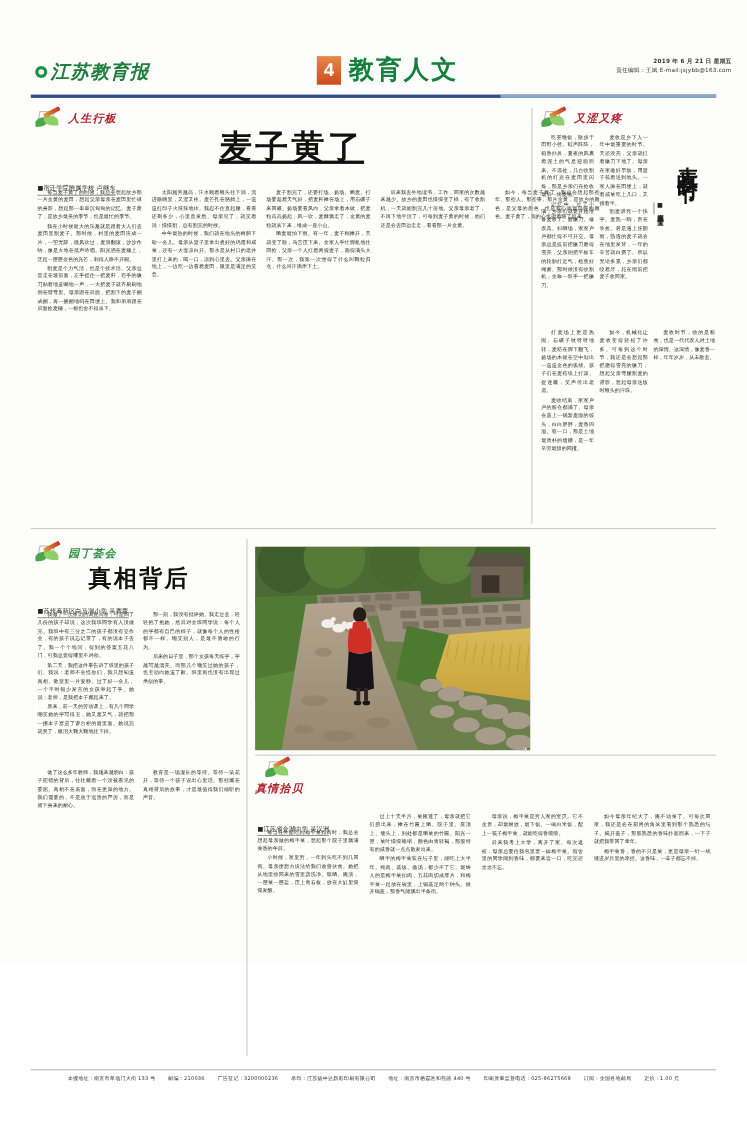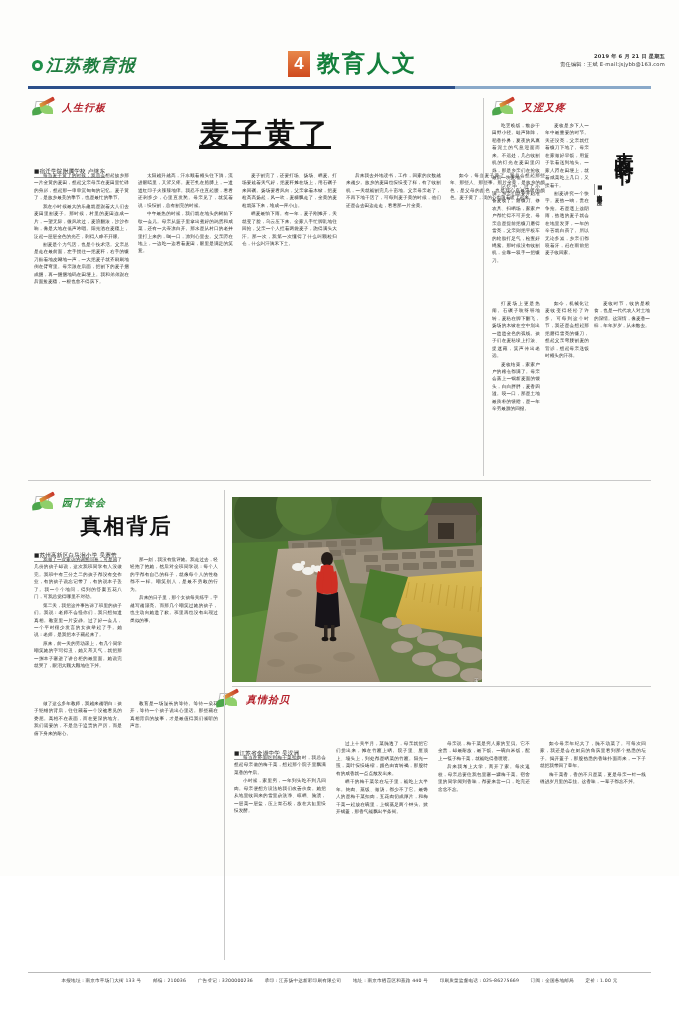--- a/index.html
+++ b/index.html
@@ -512,21 +512,21 @@
         <path d="M85 95 q10 5 21 0 l2 34 q-13 5 -25 0 z" fill="#171419"></path>
         <rect x="92" y="128" width="3.5" height="12" fill="#2c2520"></rect>
         <rect x="99" y="128" width="3.5" height="12" fill="#2c2520"></rect>
         <ellipse cx="93" cy="142" rx="3.4" ry="2.2" fill="#1a1614"></ellipse>
         <ellipse cx="101" cy="142" rx="3.4" ry="2.2" fill="#1a1614"></ellipse>
       </g>
     </svg>
     <span class="photo-credit">王峰  摄</span>
   </div>
 
-  <div style="position:absolute; left:216px; top:692px;" class="flag">
+  <div style="position:absolute; left:232px; top:692px;flex-direction:column;" class="flag">
     <span class="flag-icon">
       <span class="page"></span>
         <span class="leaf1"></span>
         <span class="leaf2"></span>
         <span class="pen"></span>
     </span>
     <span class="flag-label">真情拾贝</span>
   </div>
 
 

